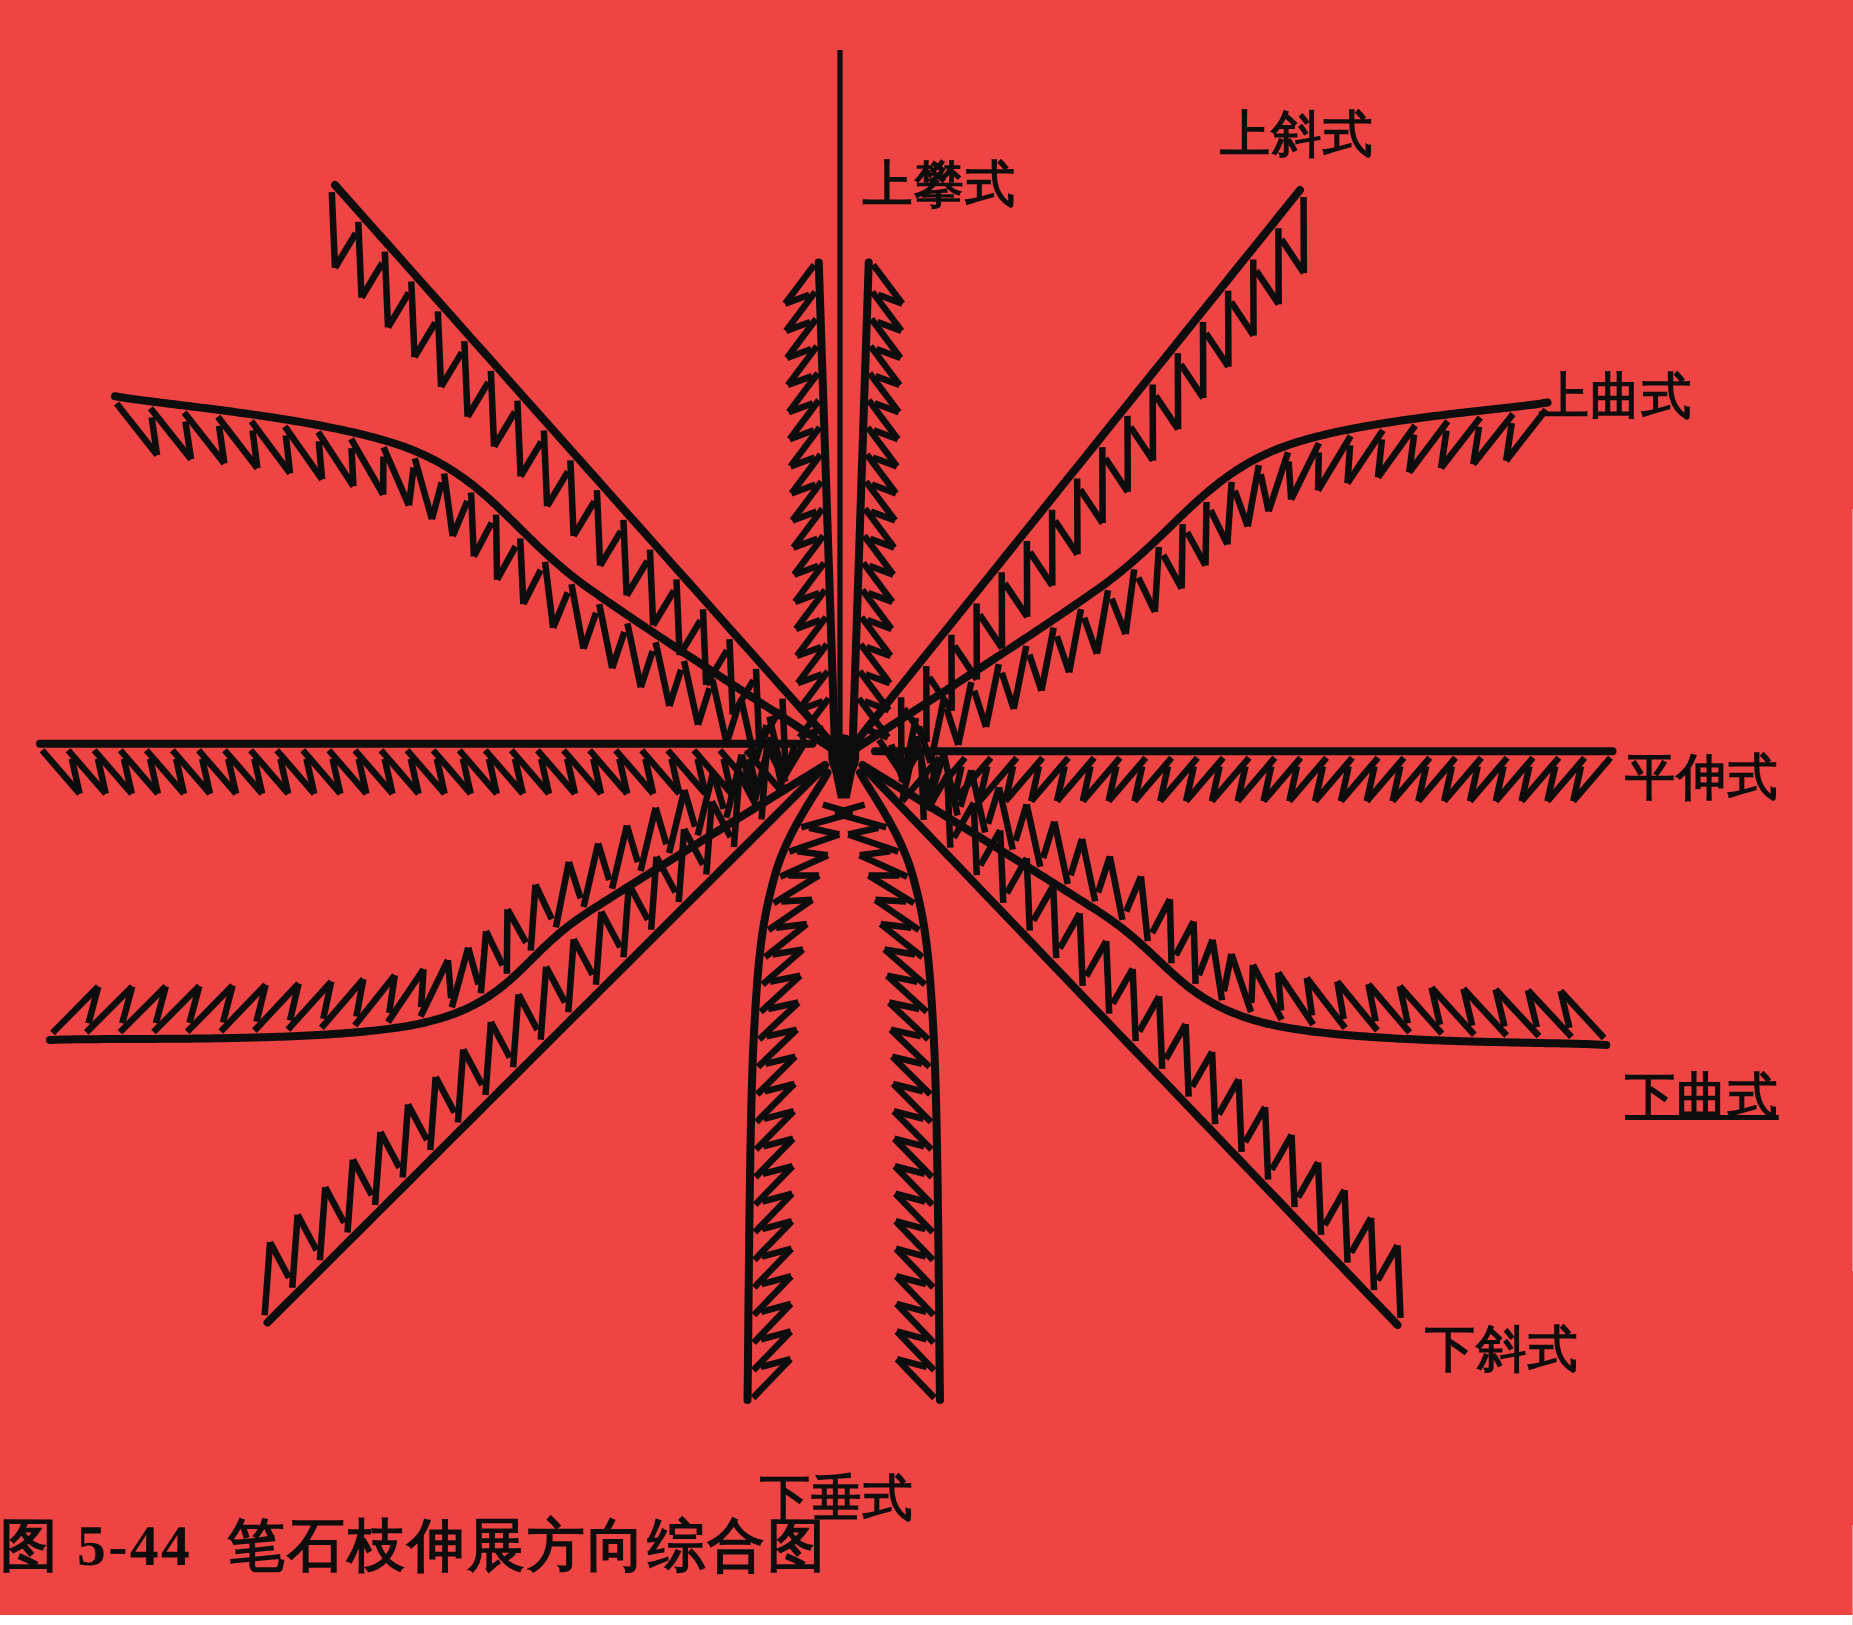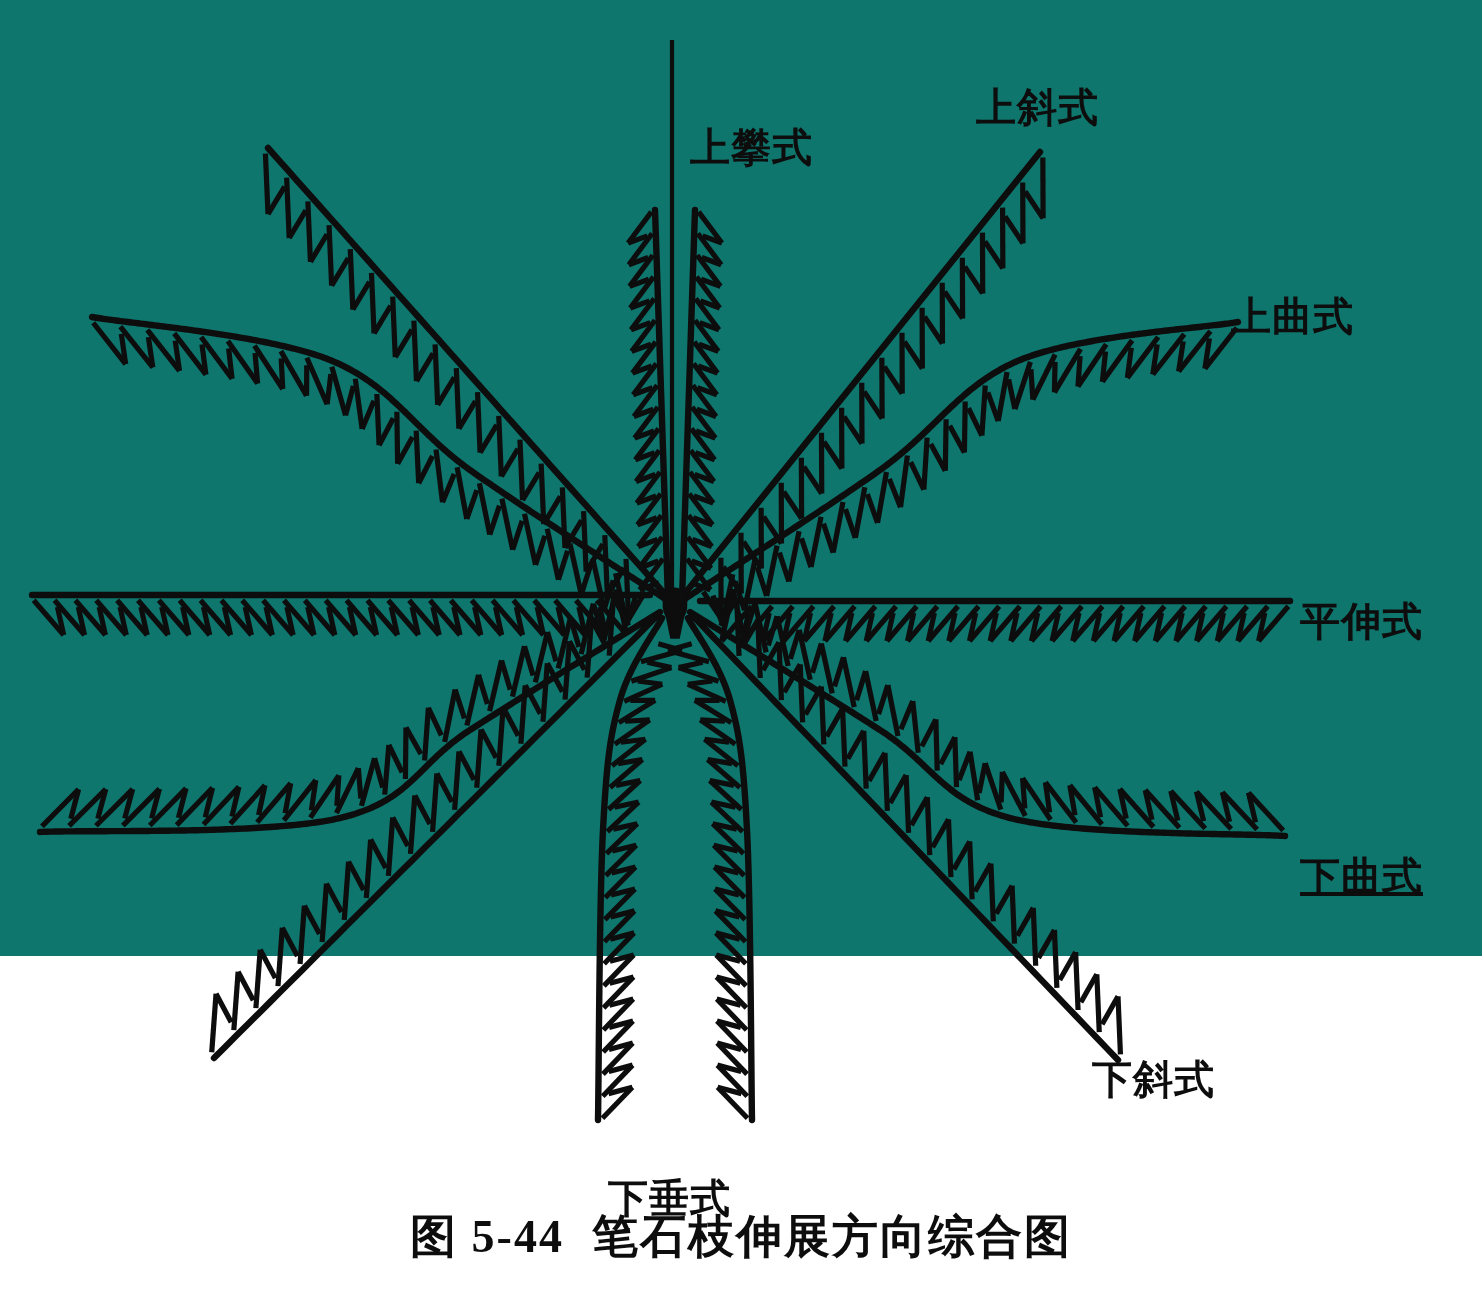--- a/index.html
+++ b/index.html
@@ -11,22 +11,22 @@
   body {
     width: 1482px;
     height: 1300px;
     font-family: "Liberation Serif", "DejaVu Serif", serif;
     overflow: hidden;
     position: relative;
   }
   #figure-root {
     position: relative;
     width: 1482px;
-    height: 956px;
-    background: #0f766e;
+    height: 1292px;
+    background: #ef4444;
   }
   #diagram-svg {
     position: absolute;
     left: 0;
     top: 0;
     width: 1482px;
     height: 1300px;
     display: block;
   }
   .branch-label {
@@ -37,21 +37,21 @@
     line-height: 1;
     color: #0d0d0d;
     white-space: nowrap;
     letter-spacing: 1px;
   }
   #figure-caption {
     position: absolute;
     left: 0;
     top: 1212px;
     width: 1482px;
-    text-align: center;
+    text-align: left;
     font-family: "Liberation Serif", "DejaVu Serif", serif;
     font-weight: 700;
     font-size: 46px;
     line-height: 1.1;
     color: #0d0d0d;
     letter-spacing: 2px;
   }
   #figure-caption .cap-num {
     margin-right: 10px;
   }
@@ -744,20 +744,20 @@
         <path d="M 662 593.8 L 688 593.8 L 678.9 637.8 L 671.1 637.8 Z" fill="#0d0d0d" stroke="#0d0d0d" stroke-width="2"></path>
         <ellipse cx="675" cy="605" rx="12.35" ry="17.6" fill="#0d0d0d"></ellipse>
       </g>
   </svg>
 
   <div class="branch-label" style="left: 690px; top: 128px;">上攀式</div>
   <div class="branch-label" style="left: 976px; top: 88px;">上斜式</div>
   <div class="branch-label" style="left: 1231px; top: 297px;">上曲式</div>
   <div class="branch-label" style="left: 1300px; top: 602px;">平伸式</div>
   <div class="branch-label" style="left: 1300px; top: 857px; text-decoration: underline;">下曲式</div>
-  <div class="branch-label" style="left: 1092px; top: 1060px;">下斜式</div>
+  <div class="branch-label" style="left: 1140px; top: 1060px;">下斜式</div>
   <div class="branch-label" style="left: 608px; top: 1179px;">下垂式</div>
 
   <div id="figure-caption">
     <span class="cap-num">图 5-44</span><span class="cap-text">笔石枝伸展方向综合图</span>
   </div>
 
 </div>
 
 </body></html>

